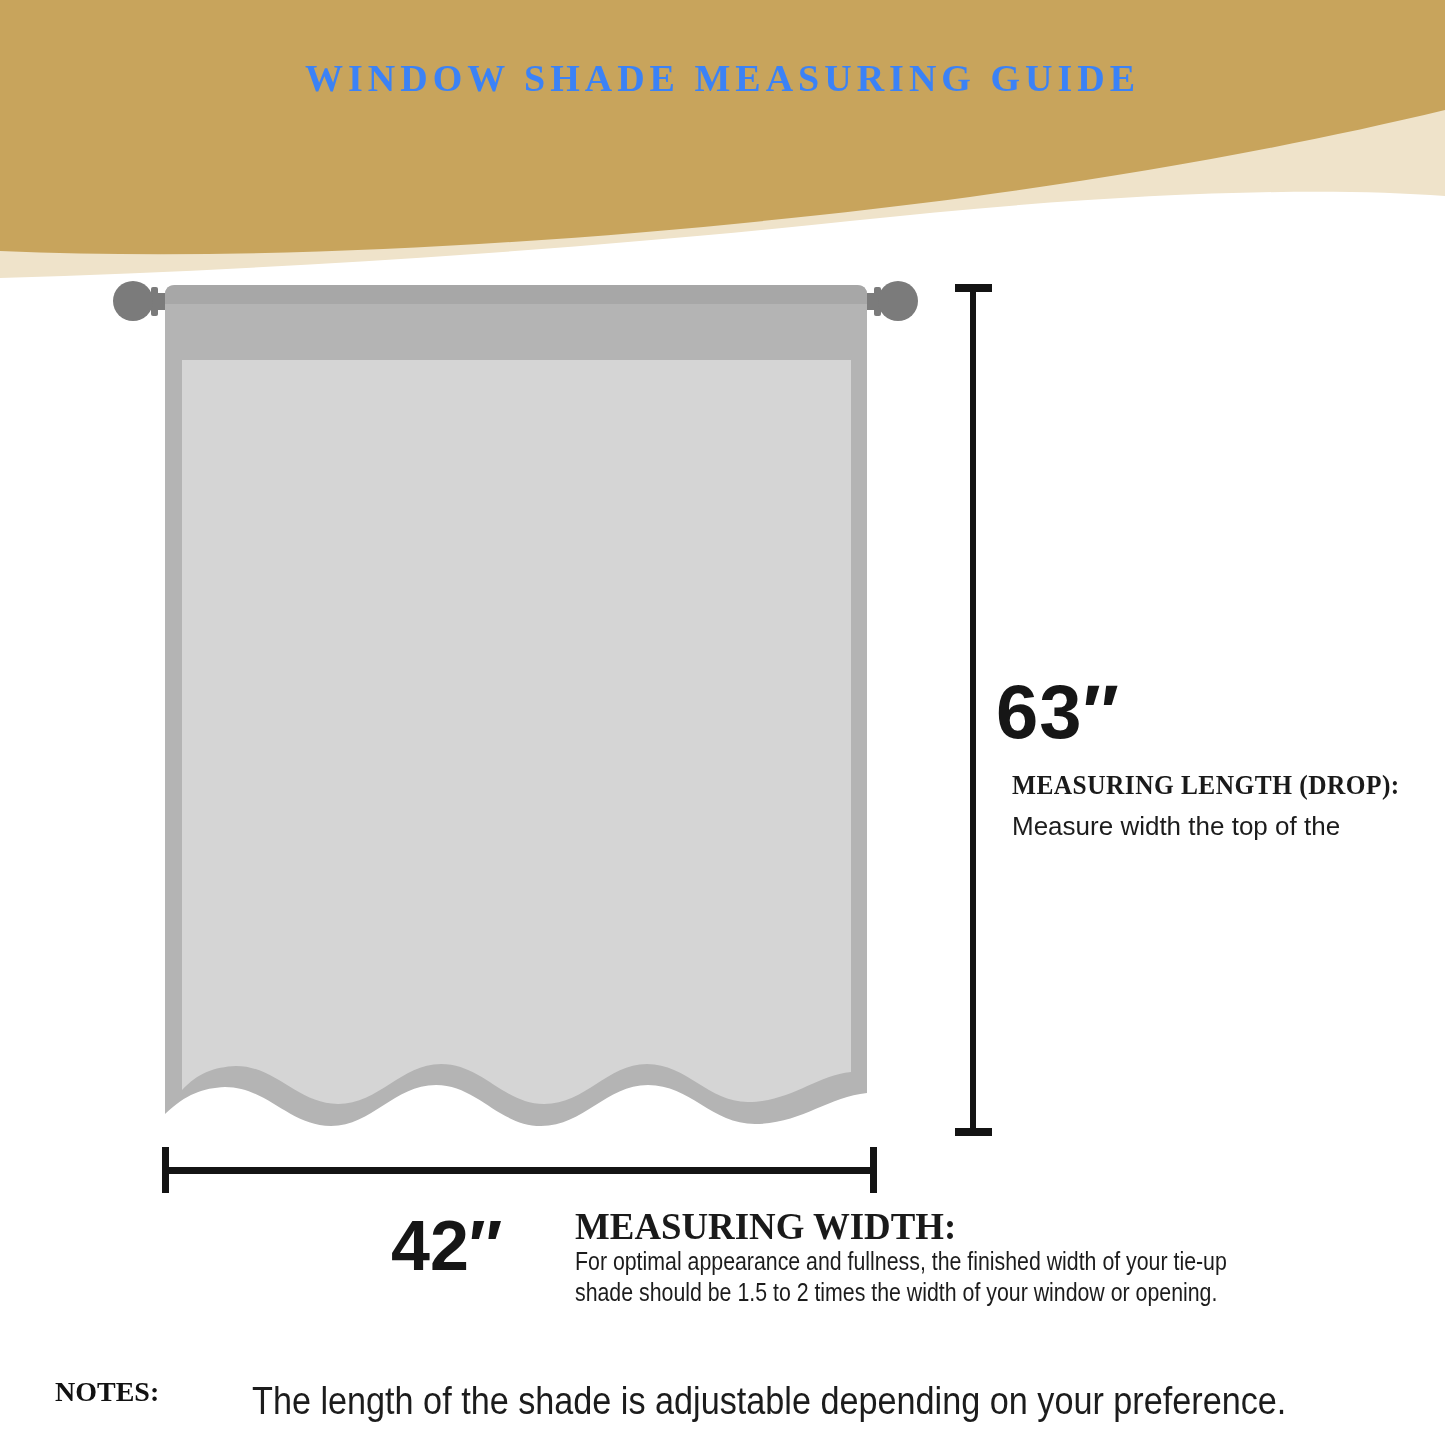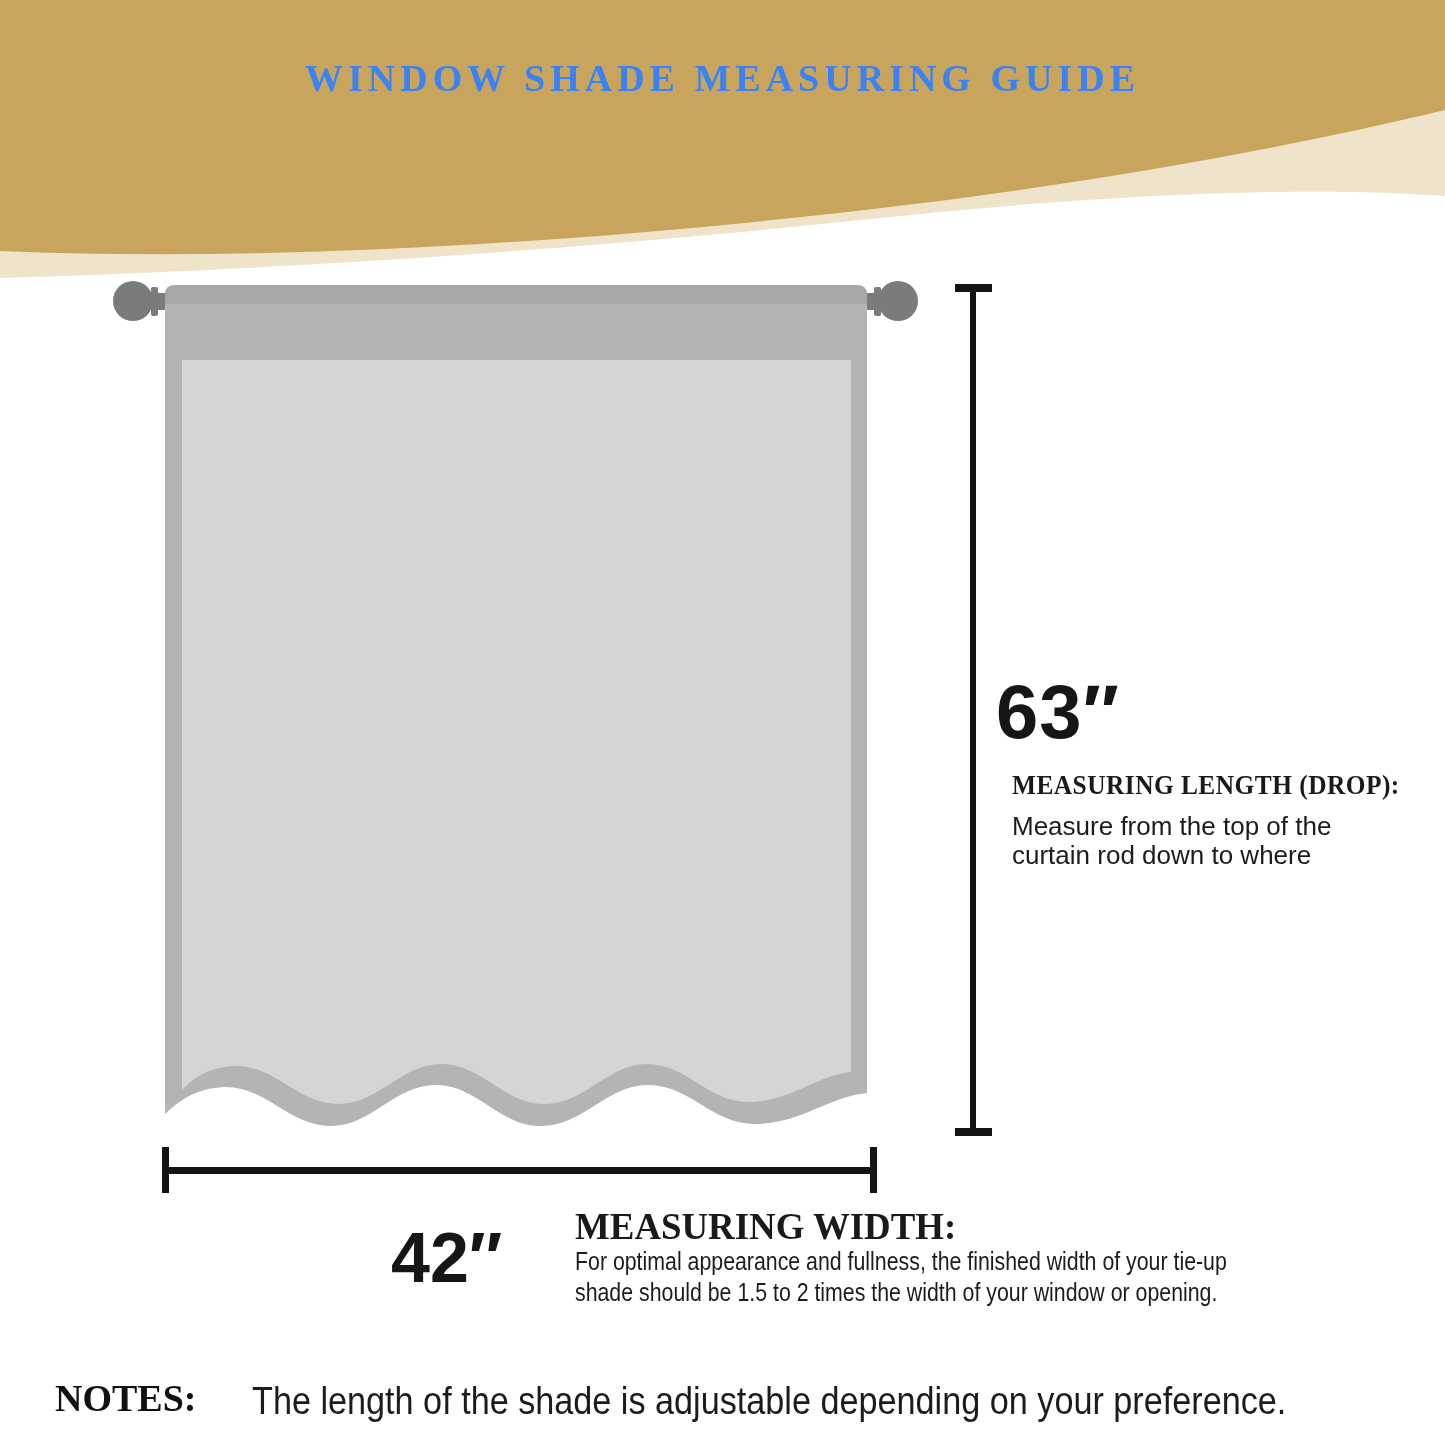--- a/index.html
+++ b/index.html
@@ -36,38 +36,38 @@
     font-family:"Liberation Serif",serif;font-weight:bold;
     font-size:27px;letter-spacing:0.5px;color:#1a1a1a;
     transform:scaleX(0.94);transform-origin:left top;
   }
   #length-desc{
     left:1012px;top:812px;
     font-size:26px;line-height:29px;color:#1c1c1c;
   }
   #width-value{
     left:391px;top:1206px;
-    font-size:70px;font-weight:bold;letter-spacing:0px;color:#161616;margin-top:12px;
+    font-size:70px;font-weight:bold;letter-spacing:0px;color:#161616;
   }
   #width-label{
     left:575px;top:1204px;
     font-family:"Liberation Serif",serif;font-weight:bold;
     font-size:38px;letter-spacing:0px;color:#1a1a1a;
     transform:scaleX(0.97);transform-origin:left top;
   }
   #width-desc{
     left:575px;top:1246px;
     font-size:26px;line-height:31px;color:#1c1c1c;
     transform:scaleX(0.82);transform-origin:left top;
   }
   #notes-row{left:0;top:1376px;width:1445px;height:52px;}
   #notes-label{
     position:absolute;left:55px;top:0;
     font-family:"Liberation Serif",serif;font-weight:bold;
-    font-size:38px;color:#111;white-space:nowrap;
+    font-size:28px;color:#111;white-space:nowrap;
   }
   #notes-text{
     position:absolute;left:252px;top:4px;
     font-size:38px;color:#1c1c1c;white-space:nowrap;
     transform:scaleX(0.90);transform-origin:left top;
   }
 </style>
 </head>
 <body>
 
@@ -123,22 +123,21 @@
     <g fill="#141414">
       <rect x="162" y="1147" width="7" height="46"></rect>
       <rect x="165" y="1167" width="710" height="7"></rect>
       <rect x="870" y="1147" width="7" height="46"></rect>
     </g>
   </svg>
 
   <div class="abs" id="length-value">63″</div>
   <div class="abs" id="length-label">MEASURING LENGTH (DROP):</div>
   <div class="abs" id="length-desc">
-    <div>Measure from the top of the</div>
-    <div>curtain rod down to where</div>
+    <div>Measure width the top of the</div>
   </div>
 
   <div class="abs" id="width-value">42″</div>
   <div class="abs" id="width-label">MEASURING WIDTH:</div>
   <div class="abs" id="width-desc">
     <div>For optimal appearance and fullness, the finished width of your tie-up</div>
     <div>shade should be 1.5 to 2 times the width of your window or opening.</div>
   </div>
 
   <div class="abs" id="notes-row">

